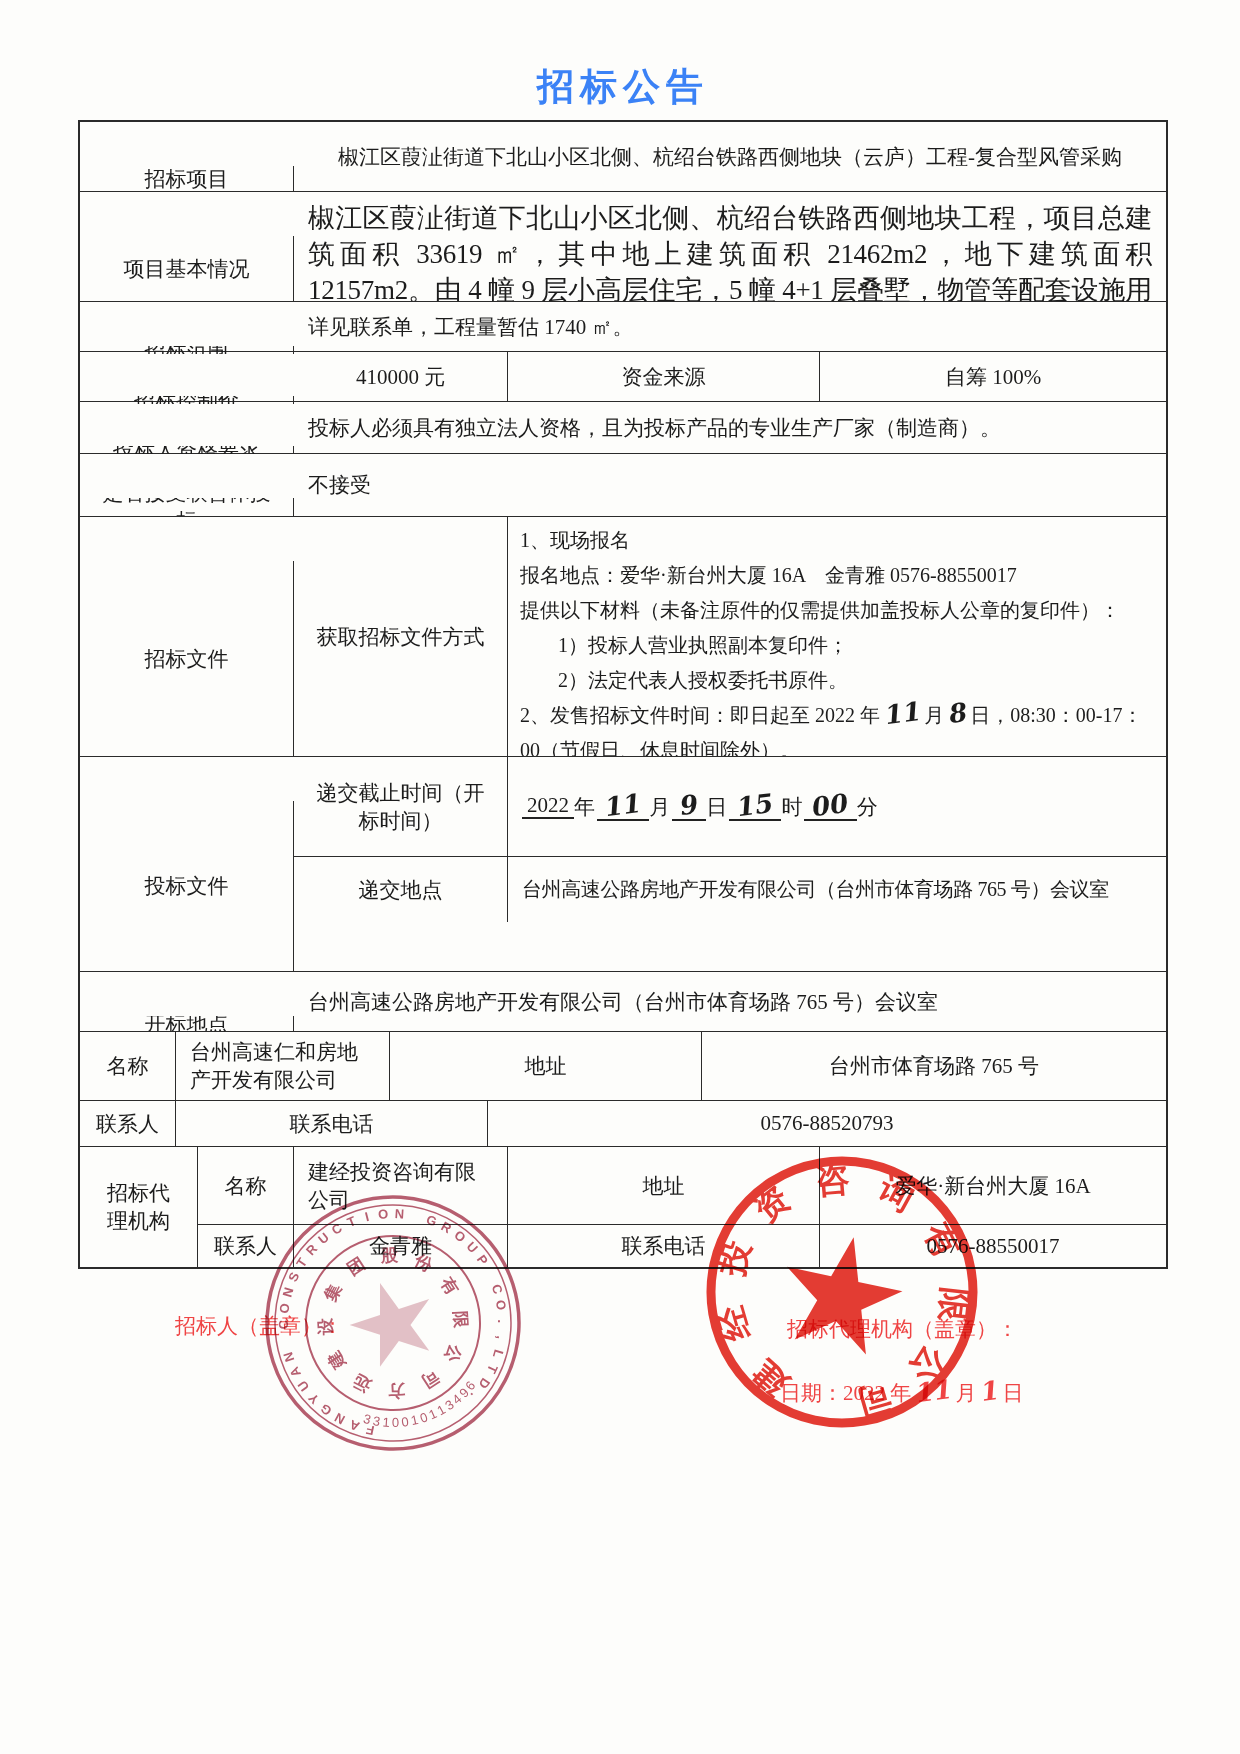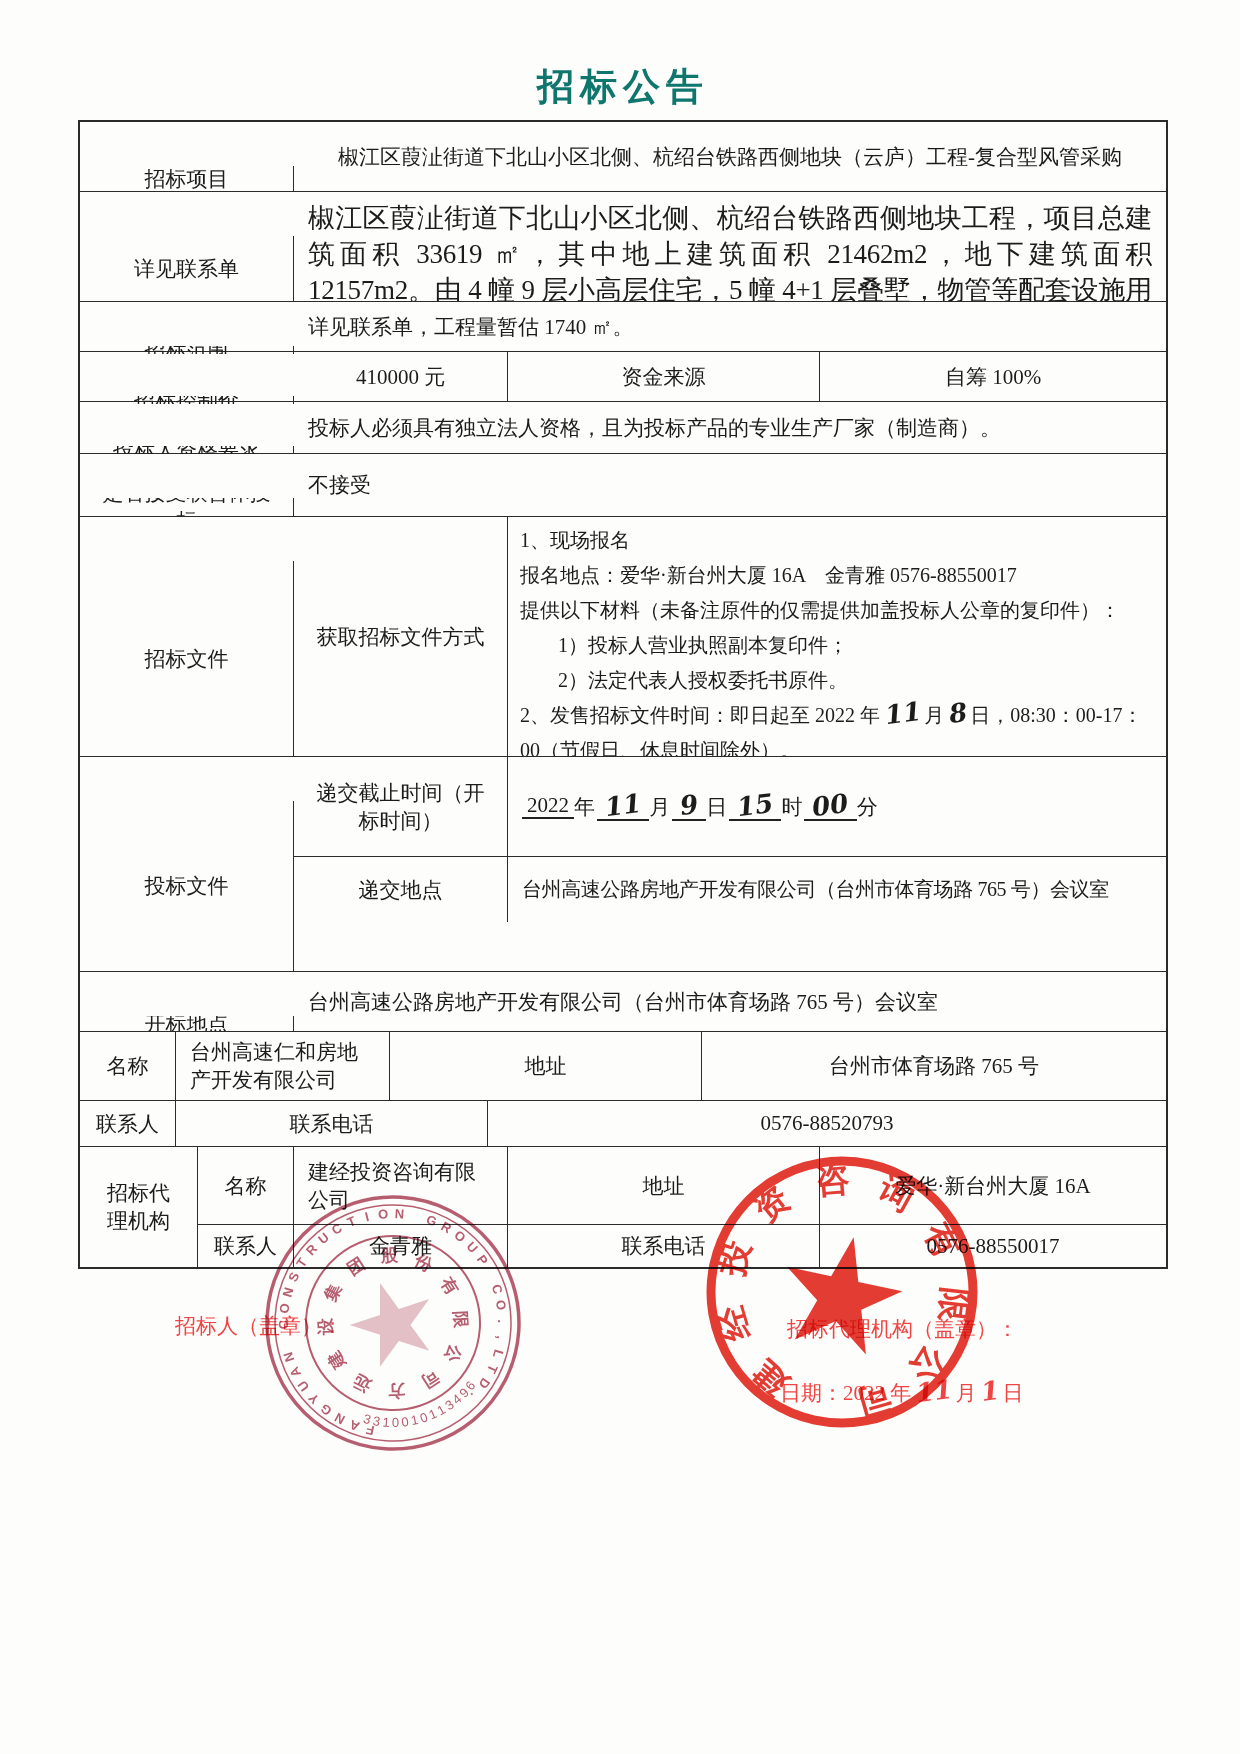--- a/index.html
+++ b/index.html
@@ -8,21 +8,21 @@
     background:#fdfdfb;
     font-family:"Liberation Serif","DejaVu Serif",serif;
     color:#1c1c1c;
     position:relative;
     overflow:hidden;
   }
   .sheet{position:absolute;inset:0;}
   .title{
     position:absolute;left:78px;top:62px;width:1090px;
     text-align:center;font-size:37px;font-weight:bold;letter-spacing:6px;
-    color:#0f766e;
+    color:#3b82f6;
   }
   .tbl{
     position:absolute;left:78px;top:120px;width:1090px;
     border:2px solid #2b2b2b;
     box-sizing:border-box;
     font-size:21px;
   }
   .row{display:flex;border-bottom:1.6px solid #2b2b2b;box-sizing:border-box;}
   .row:last-child{border-bottom:none;}
   .cell{
@@ -70,21 +70,21 @@
 
   <div class="tbl">
 
     <div class="row" style="height:70px">
       <div class="cell lbl w-lbl">招标项目</div>
       <div class="cell cen fx">椒江区葭沚街道下北山小区北侧、杭绍台铁路西侧地块（云庐）工程-复合型风管采购</div>
     </div>
 
 
     <div class="row" style="height:110px">
-      <div class="cell lbl w-lbl">详见联系单</div>
+      <div class="cell lbl w-lbl">项目基本情况</div>
       <div class="cell fx" style="align-items:flex-start;padding:0">
         <span class="just">椒江区葭沚街道下北山小区北侧、杭绍台铁路西侧地块工程，项目总建筑面积 33619 ㎡，其中地上建筑面积 21462m2，地下建筑面积 12157m2。由 4 幢 9 层小高层住宅，5 幢 4+1 层叠墅，物管等配套设施用房。</span>
       </div>
     </div>
 
     <div class="row" style="height:50px">
       <div class="cell lbl w-lbl">招标范围</div>
       <div class="cell val fx">详见联系单，工程量暂估 1740 ㎡。</div>
     </div>
 

